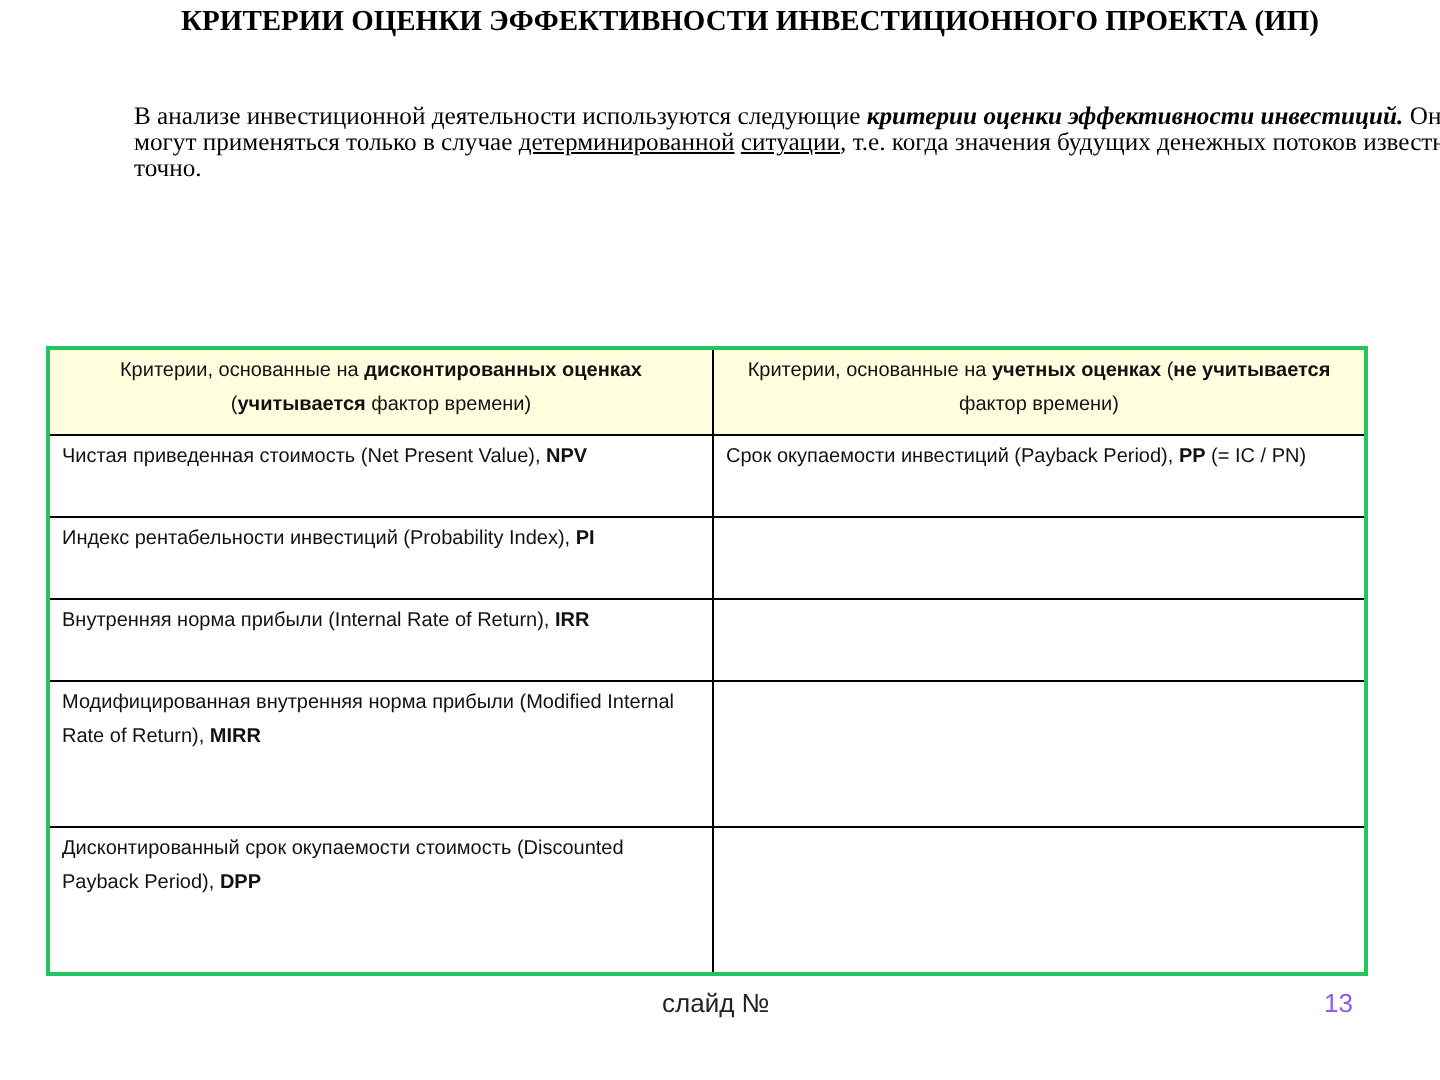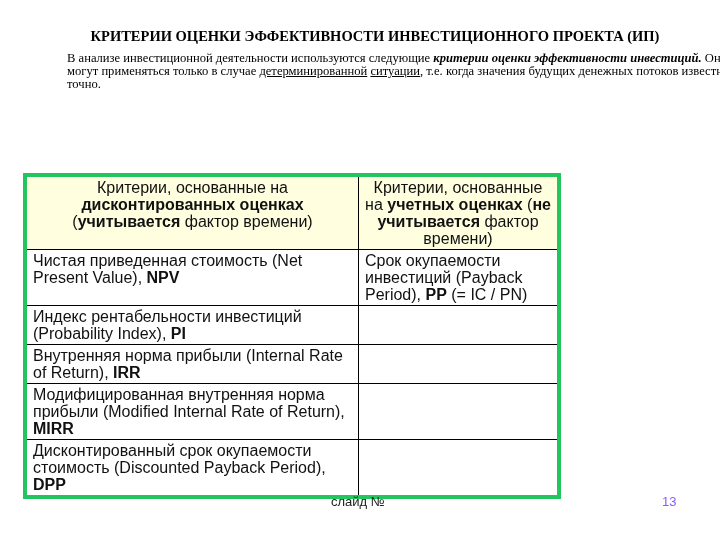--- a/index.html
+++ b/index.html
@@ -1,34 +1,34 @@
 <!DOCTYPE html>
 <html><head>
 <meta charset="utf-8">
 <style>
   html, body { margin:0; padding:0; background:#ffffff; }
   body { width:720px; height:540px; position:relative; overflow:hidden; }
   .title {
-    position:absolute; left:0; top:28px; width:720px; text-align:center;
+    position:absolute; left:0; top:3px; width:720px; text-align:center;
     font-family:"Liberation Serif", serif; font-weight:bold; font-size:14.5px;
     color:#000; padding-left:30px; box-sizing:border-box;
   }
   .intro {
     position:absolute; left:19px; top:52px; width:670px;
     font-family:"Liberation Serif", serif; font-size:12.6px; line-height:13.2px; color:#000;margin-left:48px;
   }
   .intro p { margin:0 0 2.5px 0; }
   .intro .bi { font-weight:bold; font-style:italic; }
   .intro .b { font-weight:bold; }
   .intro .i { font-style:italic; }
   .intro .u { text-decoration:underline; }
   table.crit {
-    position:absolute; left:23px; top:173px; width:538px; height:315px;
-    border-collapse:collapse; border:4px solid #22c55e;
-    font-family:"Liberation Sans", sans-serif; font-size:16px; line-height:17px; color:#111;
+    position:absolute; left:23px; top:173px; width:661px; height:315px;
+    border-collapse:collapse; border:2px solid #22c55e;
+    font-family:"Liberation Sans", sans-serif; font-size:10px; line-height:17px; color:#111;
   }
   table.crit td {
     border:1px solid #000; vertical-align:top; padding:2px 6px 2px 6px;
   }
   table.crit tr.hdr td { background:#ffffe0; text-align:center; height:38px; }
   table.crit td.left { width:319px; }
   .b { font-weight:bold; }
   .footer-label {
     position:absolute; left:331px; top:494px;
     font-family:"Liberation Sans", sans-serif; font-size:13px; color:#222;

